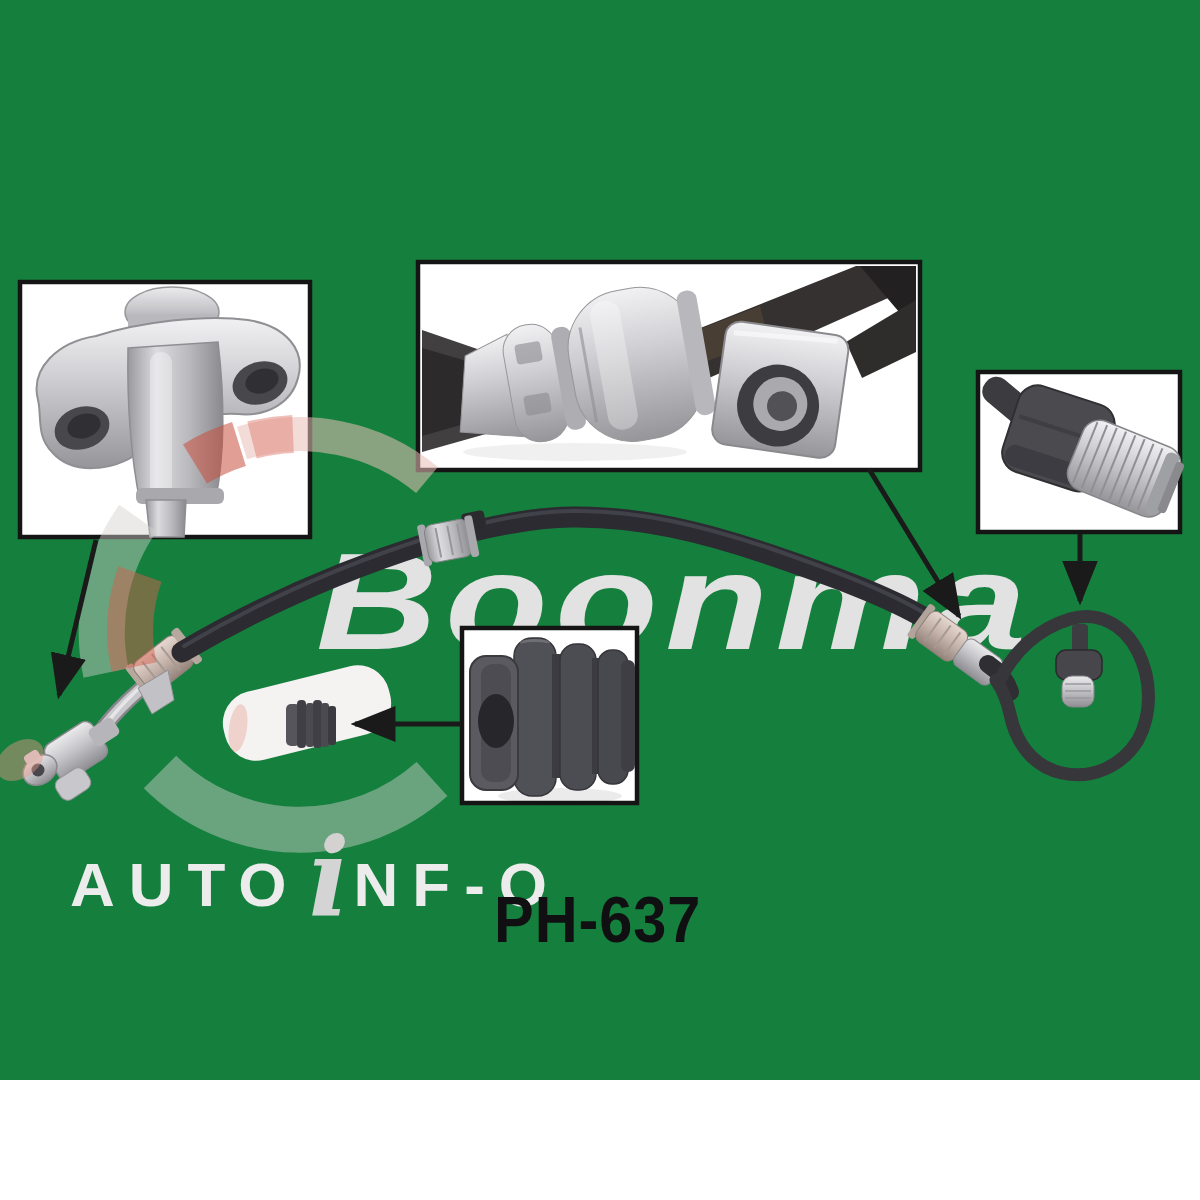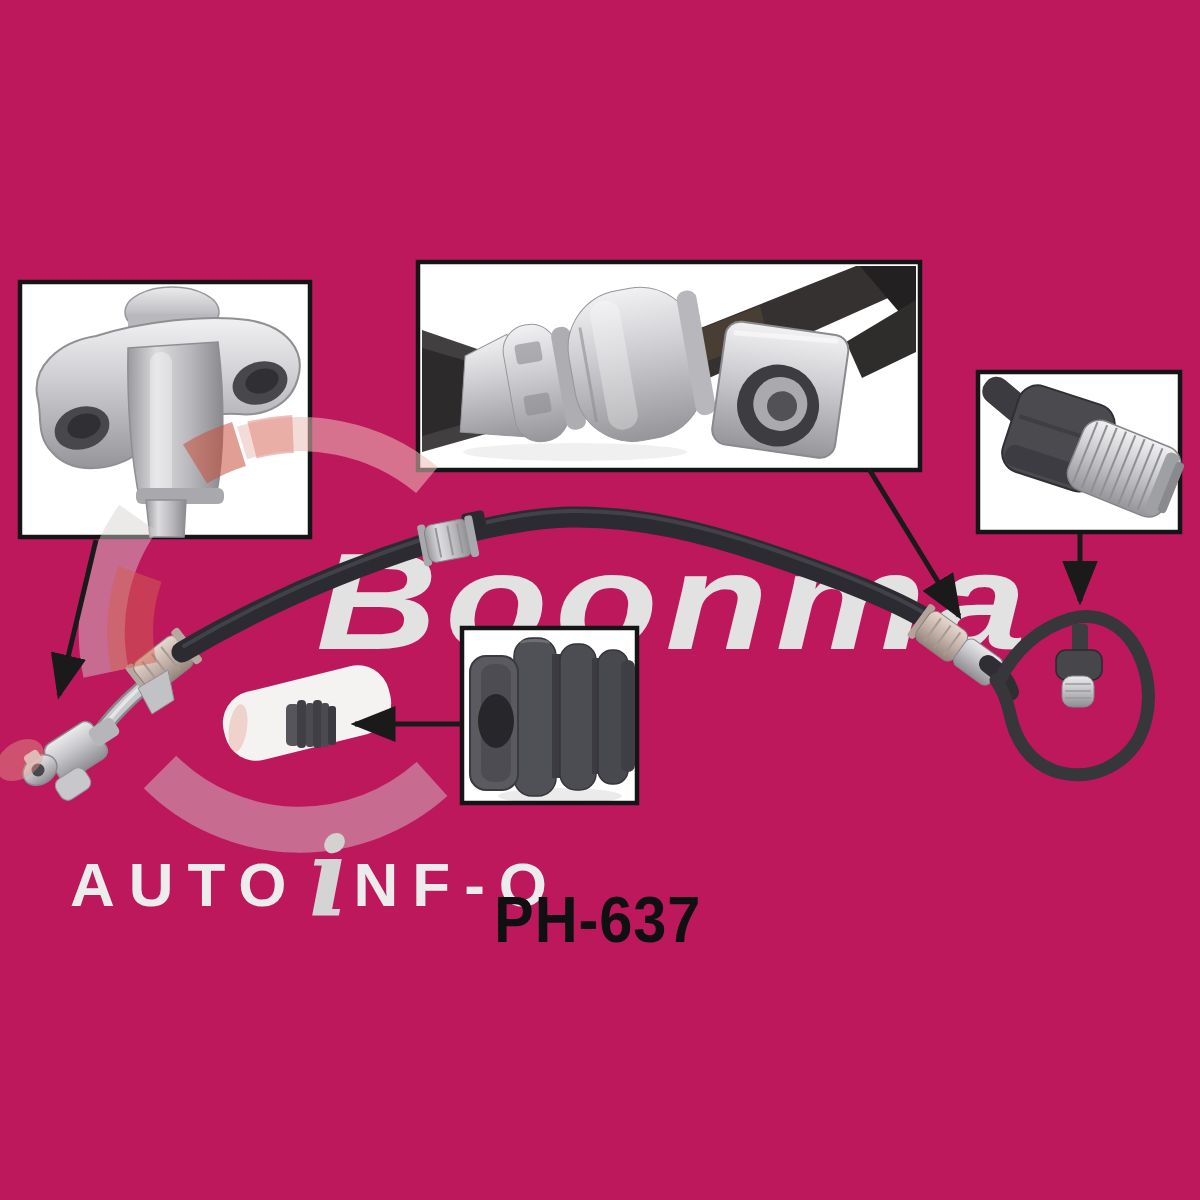--- a/index.html
+++ b/index.html
@@ -1,16 +1,16 @@
 <!DOCTYPE html>
 <html><head>
 <meta charset="utf-8">
 <style>
   html,body{margin:0;padding:0;background:#fff;}
-  .canvas{position:relative;width:1200px;height:1200px;background:#be185d;overflow:hidden;
+  .canvas{position:relative;width:1200px;height:1080px;background:#15803d;overflow:hidden;
           font-family:"Liberation Sans",sans-serif;}
   .wm-boonma{
     position:absolute;left:316px;top:532px;z-index:1;
     font-style:italic;font-weight:bold;font-size:138px;line-height:1;
     color:#e2e2e2;letter-spacing:6px;white-space:nowrap;
     transform:scaleX(1.22);transform-origin:left top;
   }
   .wm-autoinfo{
     position:absolute;left:70px;top:854px;z-index:1;
     font-weight:bold;font-size:62px;line-height:1;color:#ececec;

